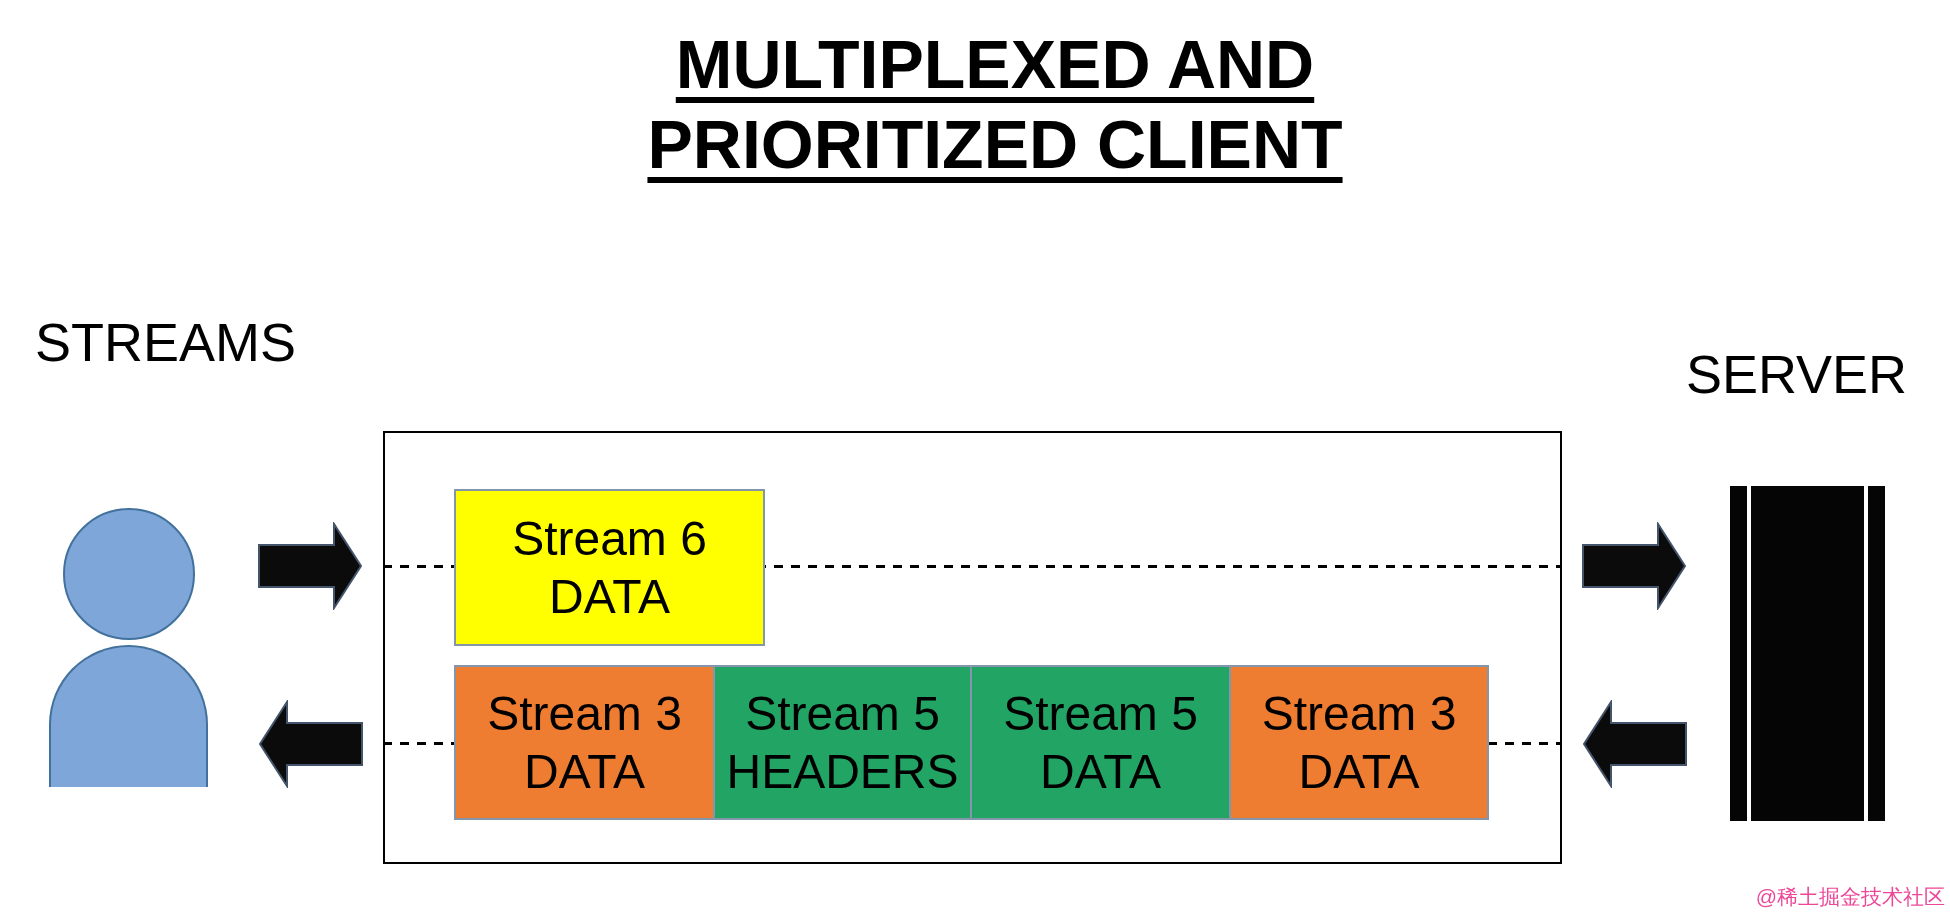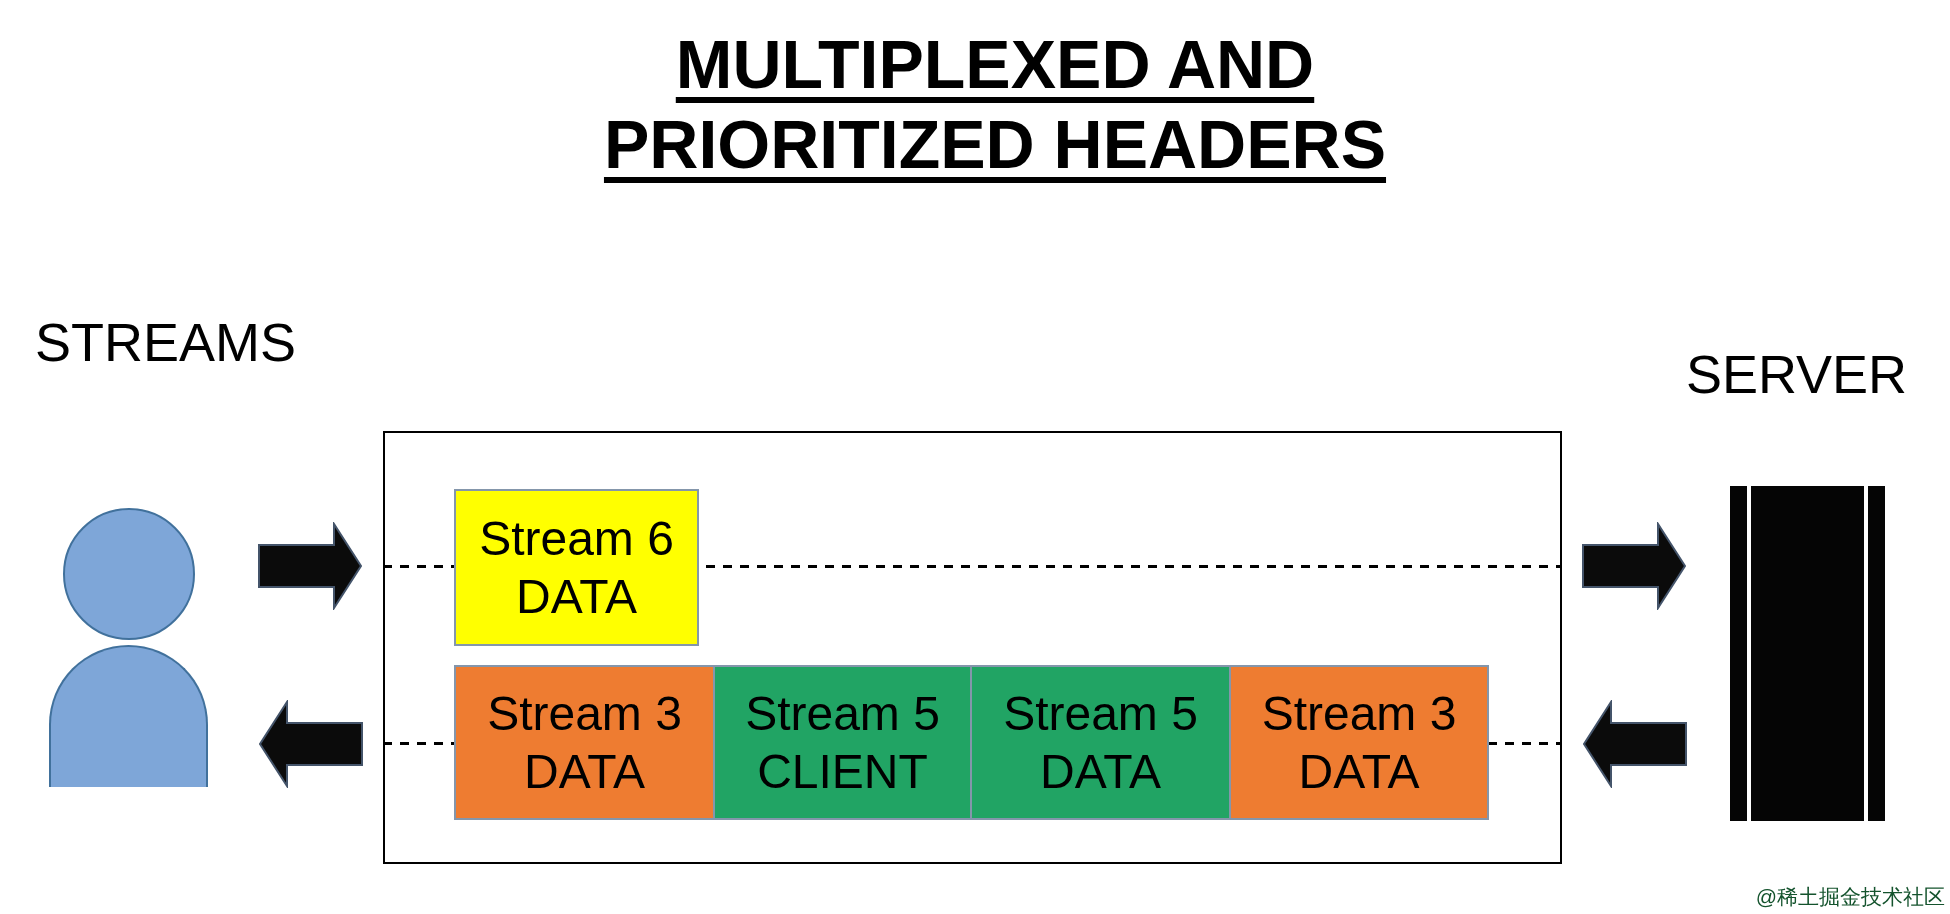--- a/index.html
+++ b/index.html
@@ -70,21 +70,21 @@
     flex-direction: column;
     align-items: center;
     justify-content: center;
     text-align: center;
     font-size: 48px;
     line-height: 58px;
     border: 2px solid #8496ab;
     box-sizing: border-box;
     z-index: 2;
   }
-  #stream-top-0 { left: 454px; top: 489px; width: 245px; height: 157px; }
+  #stream-top-0 { left: 454px; top: 489px; width: 311px; height: 157px; }
   #stream-bot-0 { left: 454px;  top: 665px; width: 261px; height: 155px; }
   #stream-bot-1 { left: 713px;  top: 665px; width: 259px; height: 155px; }
   #stream-bot-2 { left: 970px;  top: 665px; width: 261px; height: 155px; }
   #stream-bot-3 { left: 1229px; top: 665px; width: 260px; height: 155px; }
 
   
   .arrow { position: absolute; width: 105px; height: 88px; z-index: 3; }
   #arrow-client-out { left: 258px;  top: 522px; }
   #arrow-client-in  { left: 258px;  top: 700px; }
   #arrow-server-in  { left: 1582px; top: 522px; }
@@ -126,32 +126,32 @@
     background: #ffffff;
   }
   #server-slot-left  { left: 17px; }
   #server-slot-right { right: 17px; }
 
   
   #watermark {
     position: absolute;
     right: 5px; bottom: 3px;
     font-size: 21px;
-    color: #14532d;
+    color: #ec4899;
     white-space: nowrap;
   }
 </style>
 </head>
 <body>
 
 <div id="stage">
 
   <div class="title">
     <span class="tline">MULTIPLEXED AND</span><br>
-    <span class="tline">PRIORITIZED HEADERS</span>
+    <span class="tline">PRIORITIZED CLIENT</span>
   </div>
 
   <div class="endpoint-label" id="client-label">STREAMS</div>
   <div class="endpoint-label" id="server-label">SERVER</div>
 
   <div id="client-person-icon">
     <div class="person-head"></div>
     <div class="person-body"></div>
   </div>
 
@@ -163,21 +163,21 @@
     <span>Stream 6</span>
     <span>DATA</span>
   </div>
 
   <div class="stream-block" id="stream-bot-0" style="background-color: rgb(238, 124, 49);">
     <span>Stream 3</span>
     <span>DATA</span>
   </div>
   <div class="stream-block" id="stream-bot-1" style="background-color: rgb(33, 164, 100);">
     <span>Stream 5</span>
-    <span>CLIENT</span>
+    <span>HEADERS</span>
   </div>
   <div class="stream-block" id="stream-bot-2" style="background-color: rgb(33, 164, 100);">
     <span>Stream 5</span>
     <span>DATA</span>
   </div>
   <div class="stream-block" id="stream-bot-3" style="background-color: rgb(238, 124, 49);">
     <span>Stream 3</span>
     <span>DATA</span>
   </div>
 

